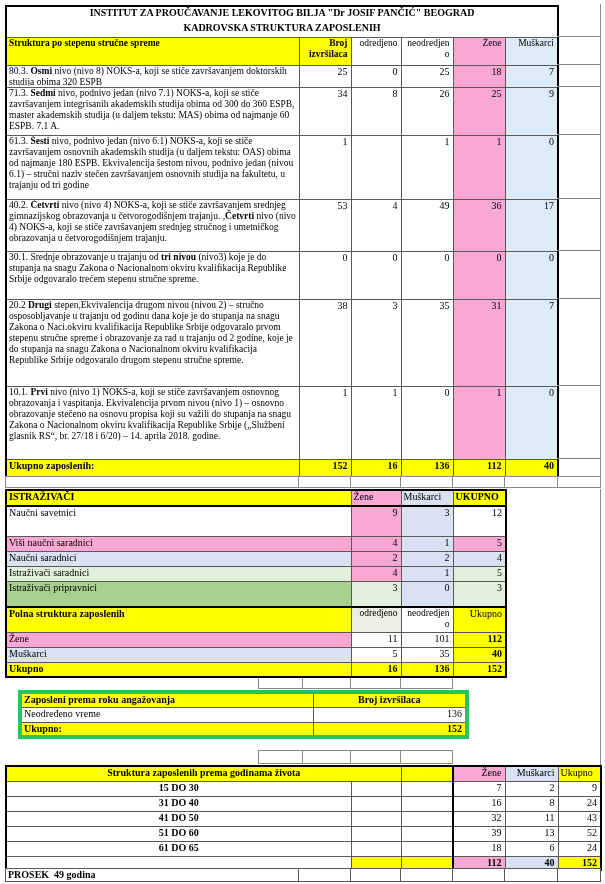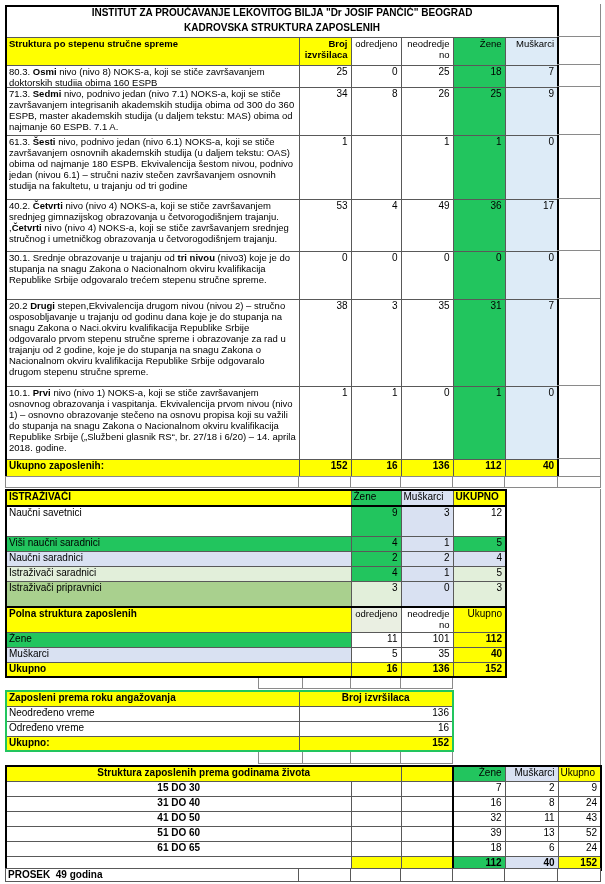--- a/index.html
+++ b/index.html
@@ -1,25 +1,25 @@
 <!DOCTYPE html>
 <html><head>
 <meta charset="utf-8">
 <style>
   html,body{margin:0;padding:0;background:#fff;}
   #sheet{position:relative;width:605px;height:884px;background:#fff;overflow:hidden;
-         font-family:Liberation Sans, sans-serif;color:#000;}
+         font-family:Liberation Serif, serif;color:#000;}
   table{border-collapse:collapse;table-layout:fixed;position:absolute;background:#fff;}
   td{padding:0 2px;vertical-align:top;font-size:10px;line-height:12px;overflow:hidden;white-space:nowrap;}
   .wrap{white-space:normal;overflow-wrap:anywhere;}
   .num{text-align:right;padding-right:3px;}
   .ctr{text-align:center;}
   .b{font-weight:bold;}
   .yl{background:#ffff00;}
-  .pk{background:#22c55e;}
+  .pk{background:#f9a8d4;}
   .bl{background:#ddebf7;}
   .lv{background:#d9e1f2;}
   .gl{background:#e2efda;}
   .gn{background:#a9d08e;}
   .gg{background:#eaefe2;}
   .desc{font-size:9.5px;line-height:11px;}
   .clip{overflow:hidden;}
   .hsmall{font-size:9.5px;line-height:11px;}
   
   #mainT{left:5px;top:5px;width:552px;border:2px solid #000;}
@@ -38,21 +38,21 @@
   #gap3{left:258px;top:676px;}
   #gap4{left:258px;top:750px;}
   
   #istT{left:5px;top:489px;width:500px;border:2px solid #000;}
   #istT td{border:1px solid #595959;}
   #istT tr.hd td{border-bottom:2px solid #000;margin-top:14px;}
   
   #polT{left:5px;top:606px;width:500px;border:2px solid #000;}
   #polT td{border:1px solid #595959;}
   
-  #rokT{left:5px;top:690px;width:447px;border:2px solid #22c55e;}
+  #rokT{left:18px;top:690px;width:447px;border:4px solid #22c55e;}
   #rokT td{border:1px solid #595959;}
   
   #ageT{left:5px;top:765px;width:595px;border:2px solid #000;}
   #ageT td{border:1px solid #595959;}
   #ageT td.bl2{border-left:2px solid #000;}
   
   #proT{left:5px;top:868px;width:595px;}
   #proT td{border:1px solid #595959;}
   .pre{white-space:pre;}
 </style>
@@ -81,21 +81,21 @@
     <tr style="height:28px">
       <td colspan="2" class="yl b hsmall">Struktura po stepenu stručne spreme</td>
       <td class="yl b num wrap hsmall">Broj izvršilaca</td>
       <td class="num hsmall">odredjeno</td>
       <td class="num wrap hsmall">neodredjeno</td>
       <td class="pk num hsmall">Žene</td>
       <td class="bl num hsmall">Muškarci</td>
     </tr>
     <tr style="height:22px">
       <td colspan="2" class="wrap desc">
-            <div class="clip" style="height:20px"><span>80.3. </span><span style="font-weight: bold;">Osmi</span><span> nivo (nivo 8) NOKS-a, koji se stiče završavanjem doktorskih studija obima 160 ESPB</span></div>
+            <div class="clip" style="height:20px"><span>80.3. </span><span style="font-weight: bold;">Osmi</span><span> nivo (nivo 8) NOKS-a, koji se stiče završavanjem doktorskih studija obima 320 ESPB</span></div>
           </td>
       <td class="num">25</td>
       <td class="num">0</td>
       <td class="num">25</td>
       <td class="num pk">18</td>
       <td class="num bl">7</td>
     </tr>
     <tr style="height:48px">
       <td colspan="2" class="wrap desc">
             <div class="clip" style="height:46px"><span>71.3. </span><span style="font-weight: bold;">Sedmi</span><span> nivo, podnivo jedan (nivo 7.1) NOKS-a, koji se stiče završavanjem integrisanih akademskih studija obima od 300 do 360 ESPB, master akademskih studija (u daljem tekstu: MAS) obima od najmanje 60 ESPB.  7.1 A.</span></div>
@@ -348,24 +348,20 @@
     <tbody>
         <tr style="height:15px">
       <td class="yl b">Zaposleni prema roku angažovanja</td>
       <td class="yl b ctr">Broj izvršilaca</td>
     </tr>
     <tr style="height:15px">
       <td>Neodređeno vreme</td>
       <td class="num">136</td>
     </tr>
     <tr style="height:15px">
-      <td>Određeno vreme</td>
-      <td class="num">16</td>
-    </tr>
-    <tr style="height:15px">
       <td class="yl b">Ukupno:</td>
       <td class="yl b num">152</td>
     </tr>
   </tbody>
     </table>
 
   <table id="ageT">
     <colgroup>
         <col style="width:345px">
         <col style="width:50px">

